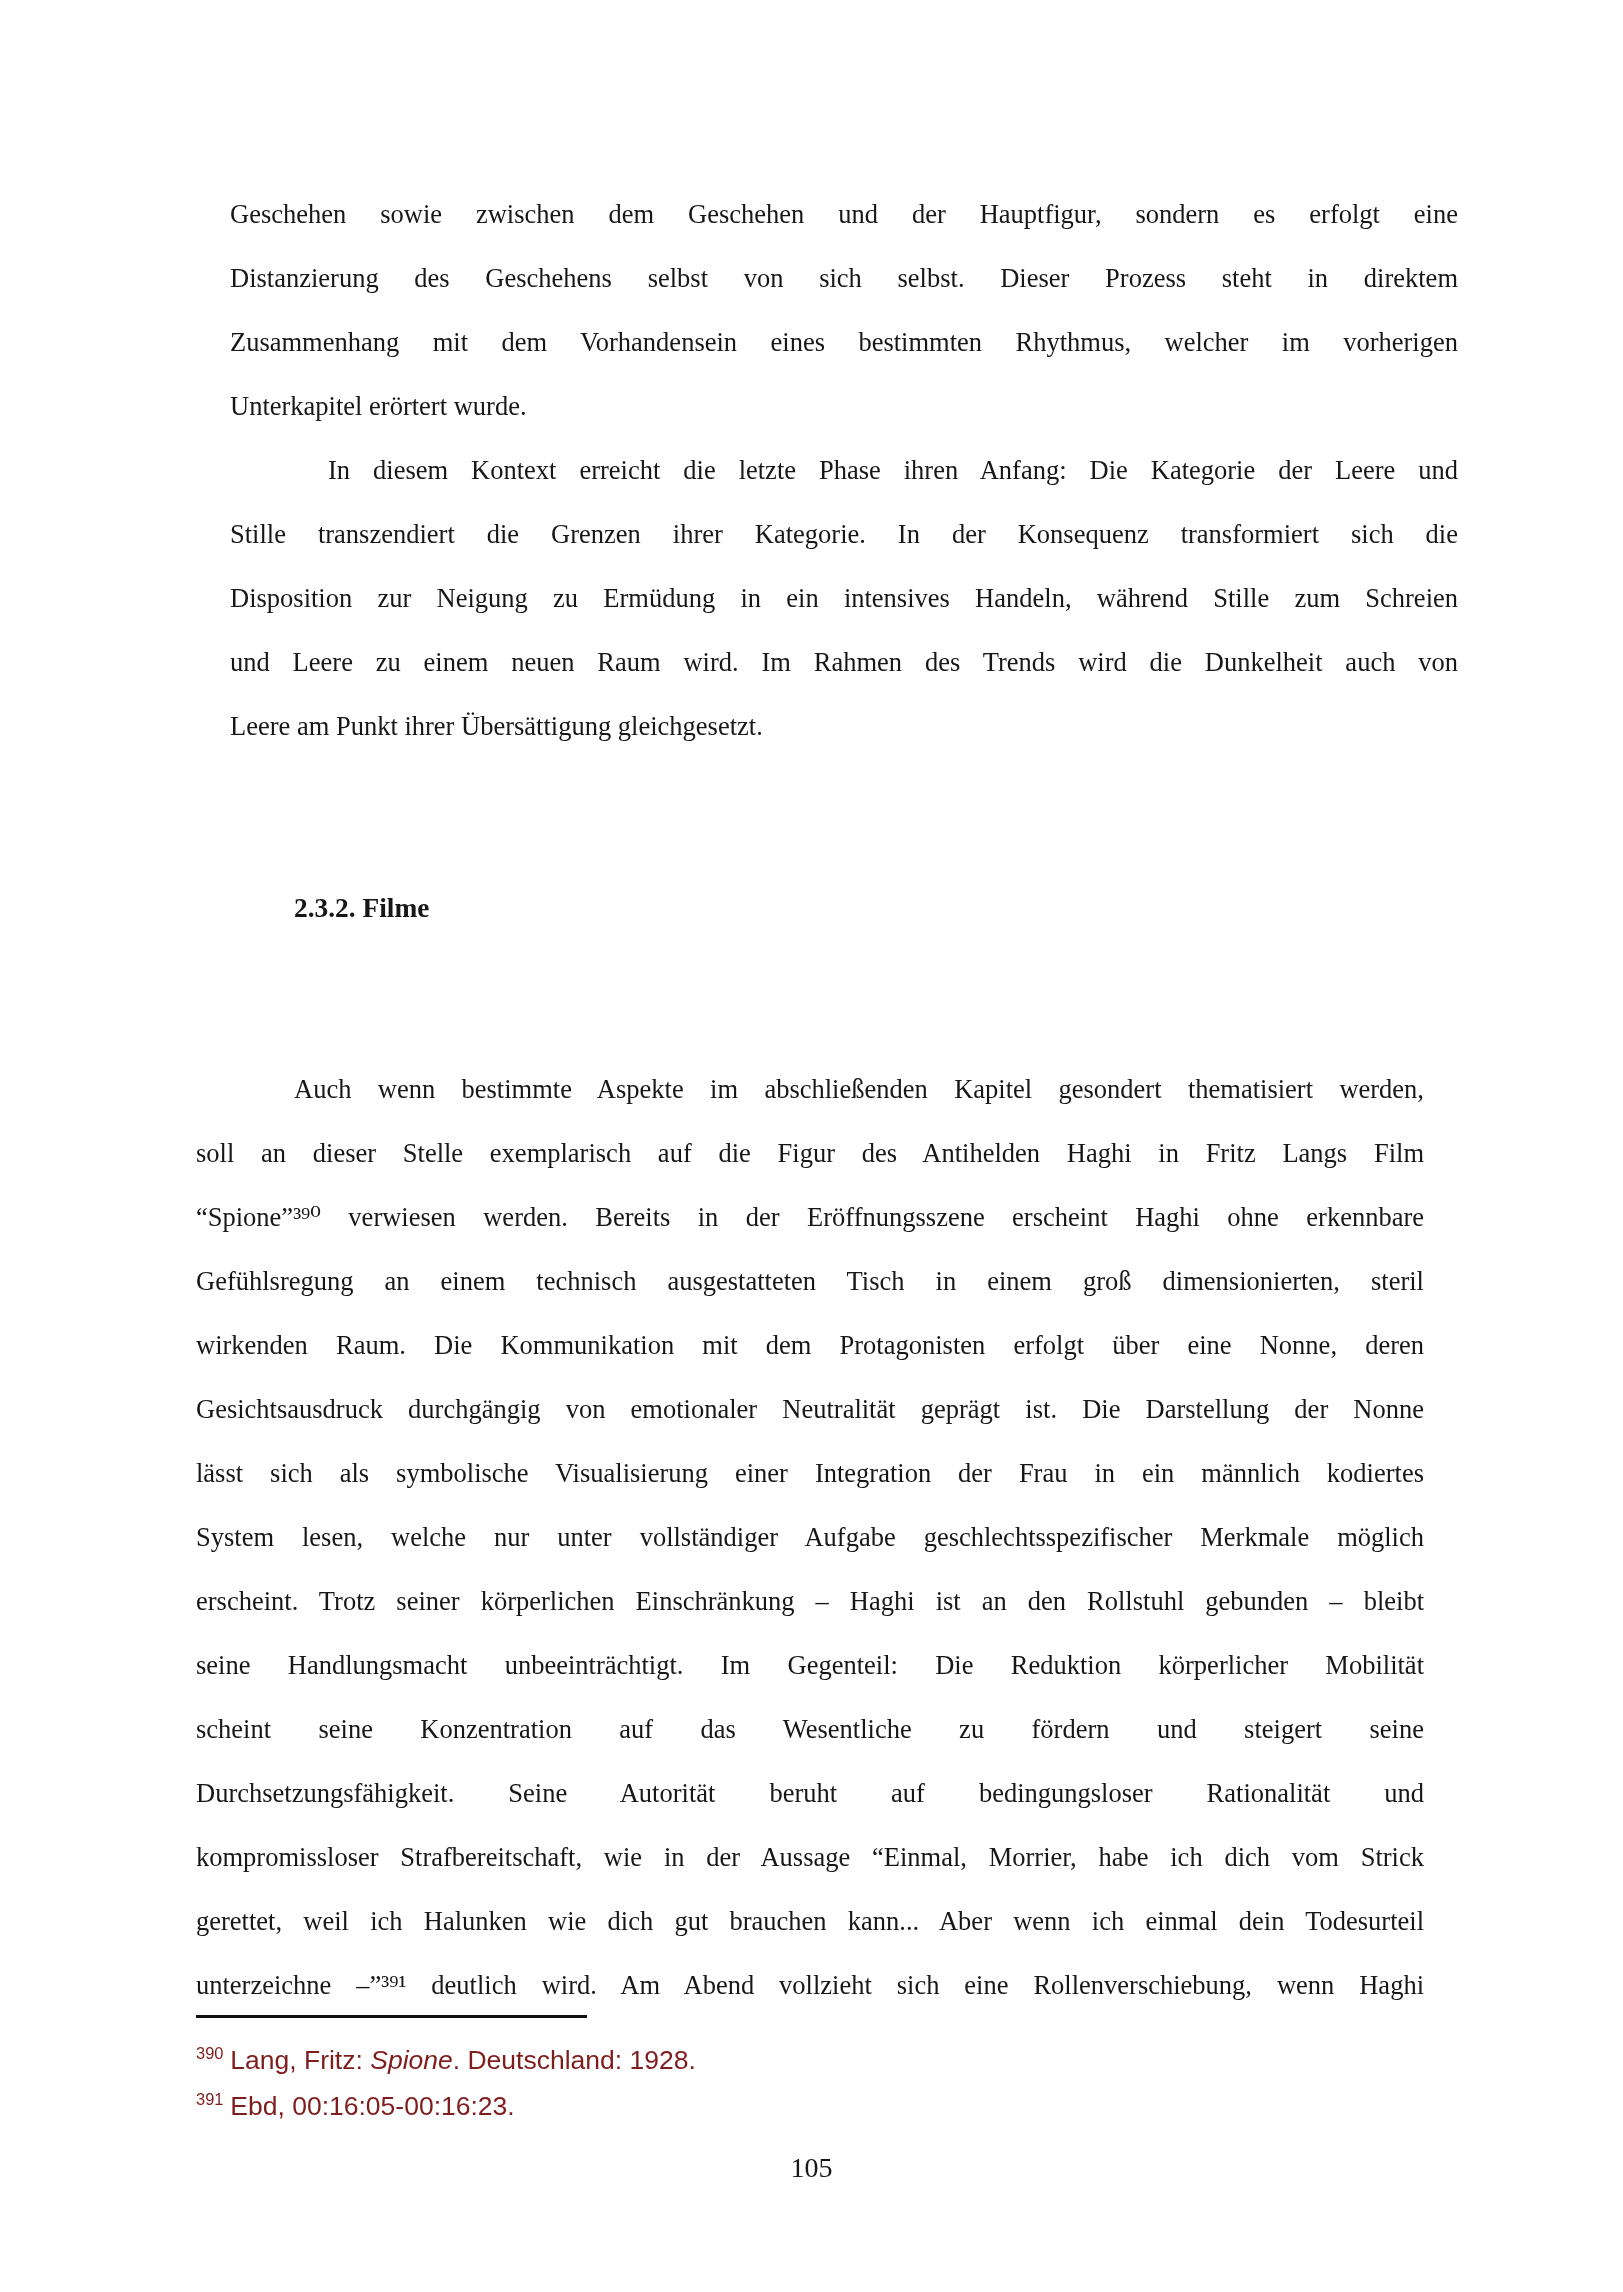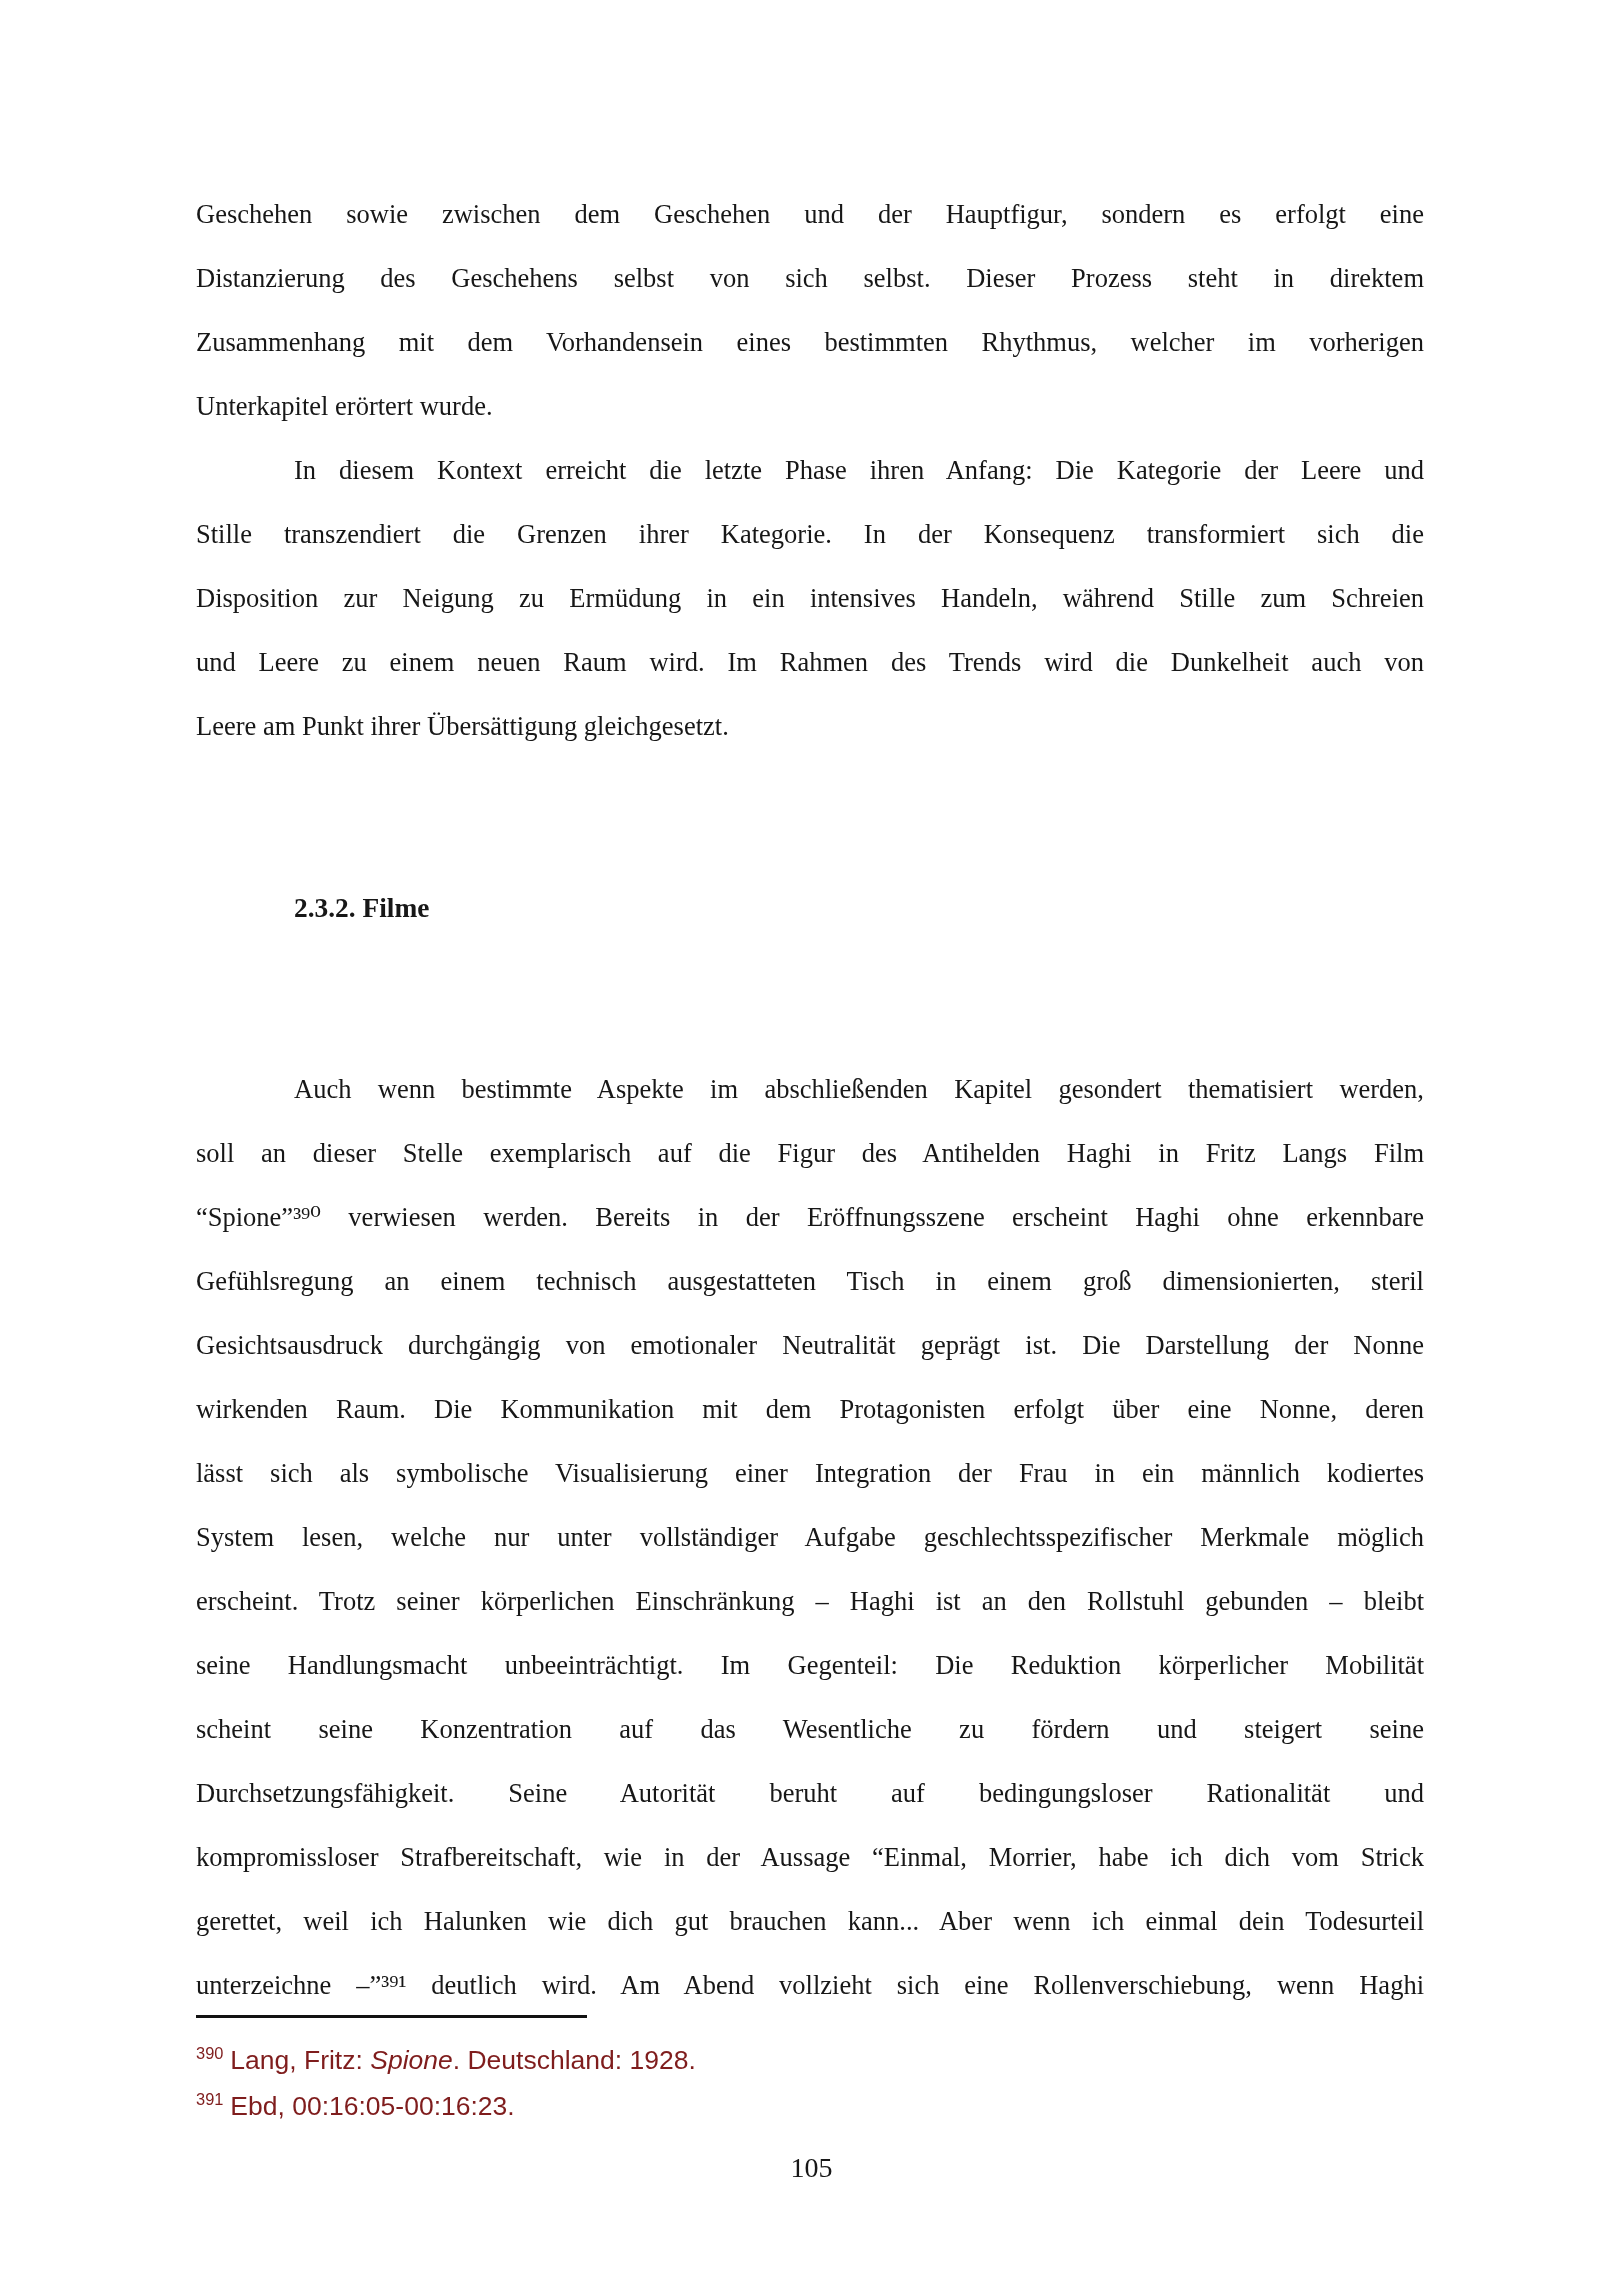--- a/index.html
+++ b/index.html
@@ -12,21 +12,21 @@
     color: #171717;
     overflow: hidden;
   }
   .body-text {
     position: absolute;
     left: 196px;
     width: 1228px;
     font-size: 26.5px;
     line-height: 64px;
   }
-  .block-1 { top: 182px; }
+  .block-1 { top: 182px; margin-left: 34px; }
   .heading-block {
     position: absolute;
     left: 196px;
     width: 1228px;
     top: 876px;
     font-size: 27.4px;
     line-height: 64px;
     font-weight: bold;
     padding-left: 0;
   }
@@ -92,22 +92,22 @@
 
   <div class="heading-block">
     <div class="heading-inner">2.3.2. Filme</div>
   </div>
 
   <div class="body-text block-3">
     <div class="line indent">Auch wenn bestimmte Aspekte im abschließenden Kapitel gesondert thematisiert werden,</div>
     <div class="line">soll an dieser Stelle exemplarisch auf die Figur des Antihelden Haghi in Fritz Langs Film</div>
     <div class="line">“Spione”³⁹⁰ verwiesen werden. Bereits in der Eröffnungsszene erscheint Haghi ohne erkennbare</div>
     <div class="line">Gefühlsregung an einem technisch ausgestatteten Tisch in einem groß dimensionierten, steril</div>
+    <div class="line">wirkenden Raum. Die Kommunikation mit dem Protagonisten erfolgt über eine Nonne, deren</div>
     <div class="line">Gesichtsausdruck durchgängig von emotionaler Neutralität geprägt ist. Die Darstellung der Nonne</div>
-    <div class="line">wirkenden Raum. Die Kommunikation mit dem Protagonisten erfolgt über eine Nonne, deren</div>
     <div class="line">lässt sich als symbolische Visualisierung einer Integration der Frau in ein männlich kodiertes</div>
     <div class="line">System lesen, welche nur unter vollständiger Aufgabe geschlechtsspezifischer Merkmale möglich</div>
     <div class="line">erscheint. Trotz seiner körperlichen Einschränkung – Haghi ist an den Rollstuhl gebunden – bleibt</div>
     <div class="line">seine Handlungsmacht unbeeinträchtigt. Im Gegenteil: Die Reduktion körperlicher Mobilität</div>
     <div class="line">scheint seine Konzentration auf das Wesentliche zu fördern und steigert seine</div>
     <div class="line">Durchsetzungsfähigkeit. Seine Autorität beruht auf bedingungsloser Rationalität und</div>
     <div class="line">kompromissloser Strafbereitschaft, wie in der Aussage “Einmal, Morrier, habe ich dich vom Strick</div>
     <div class="line">gerettet, weil ich Halunken wie dich gut brauchen kann... Aber wenn ich einmal dein Todesurteil</div>
     <div class="line">unterzeichne –”³⁹¹ deutlich wird. Am Abend vollzieht sich eine Rollenverschiebung, wenn Haghi</div>
   </div>

